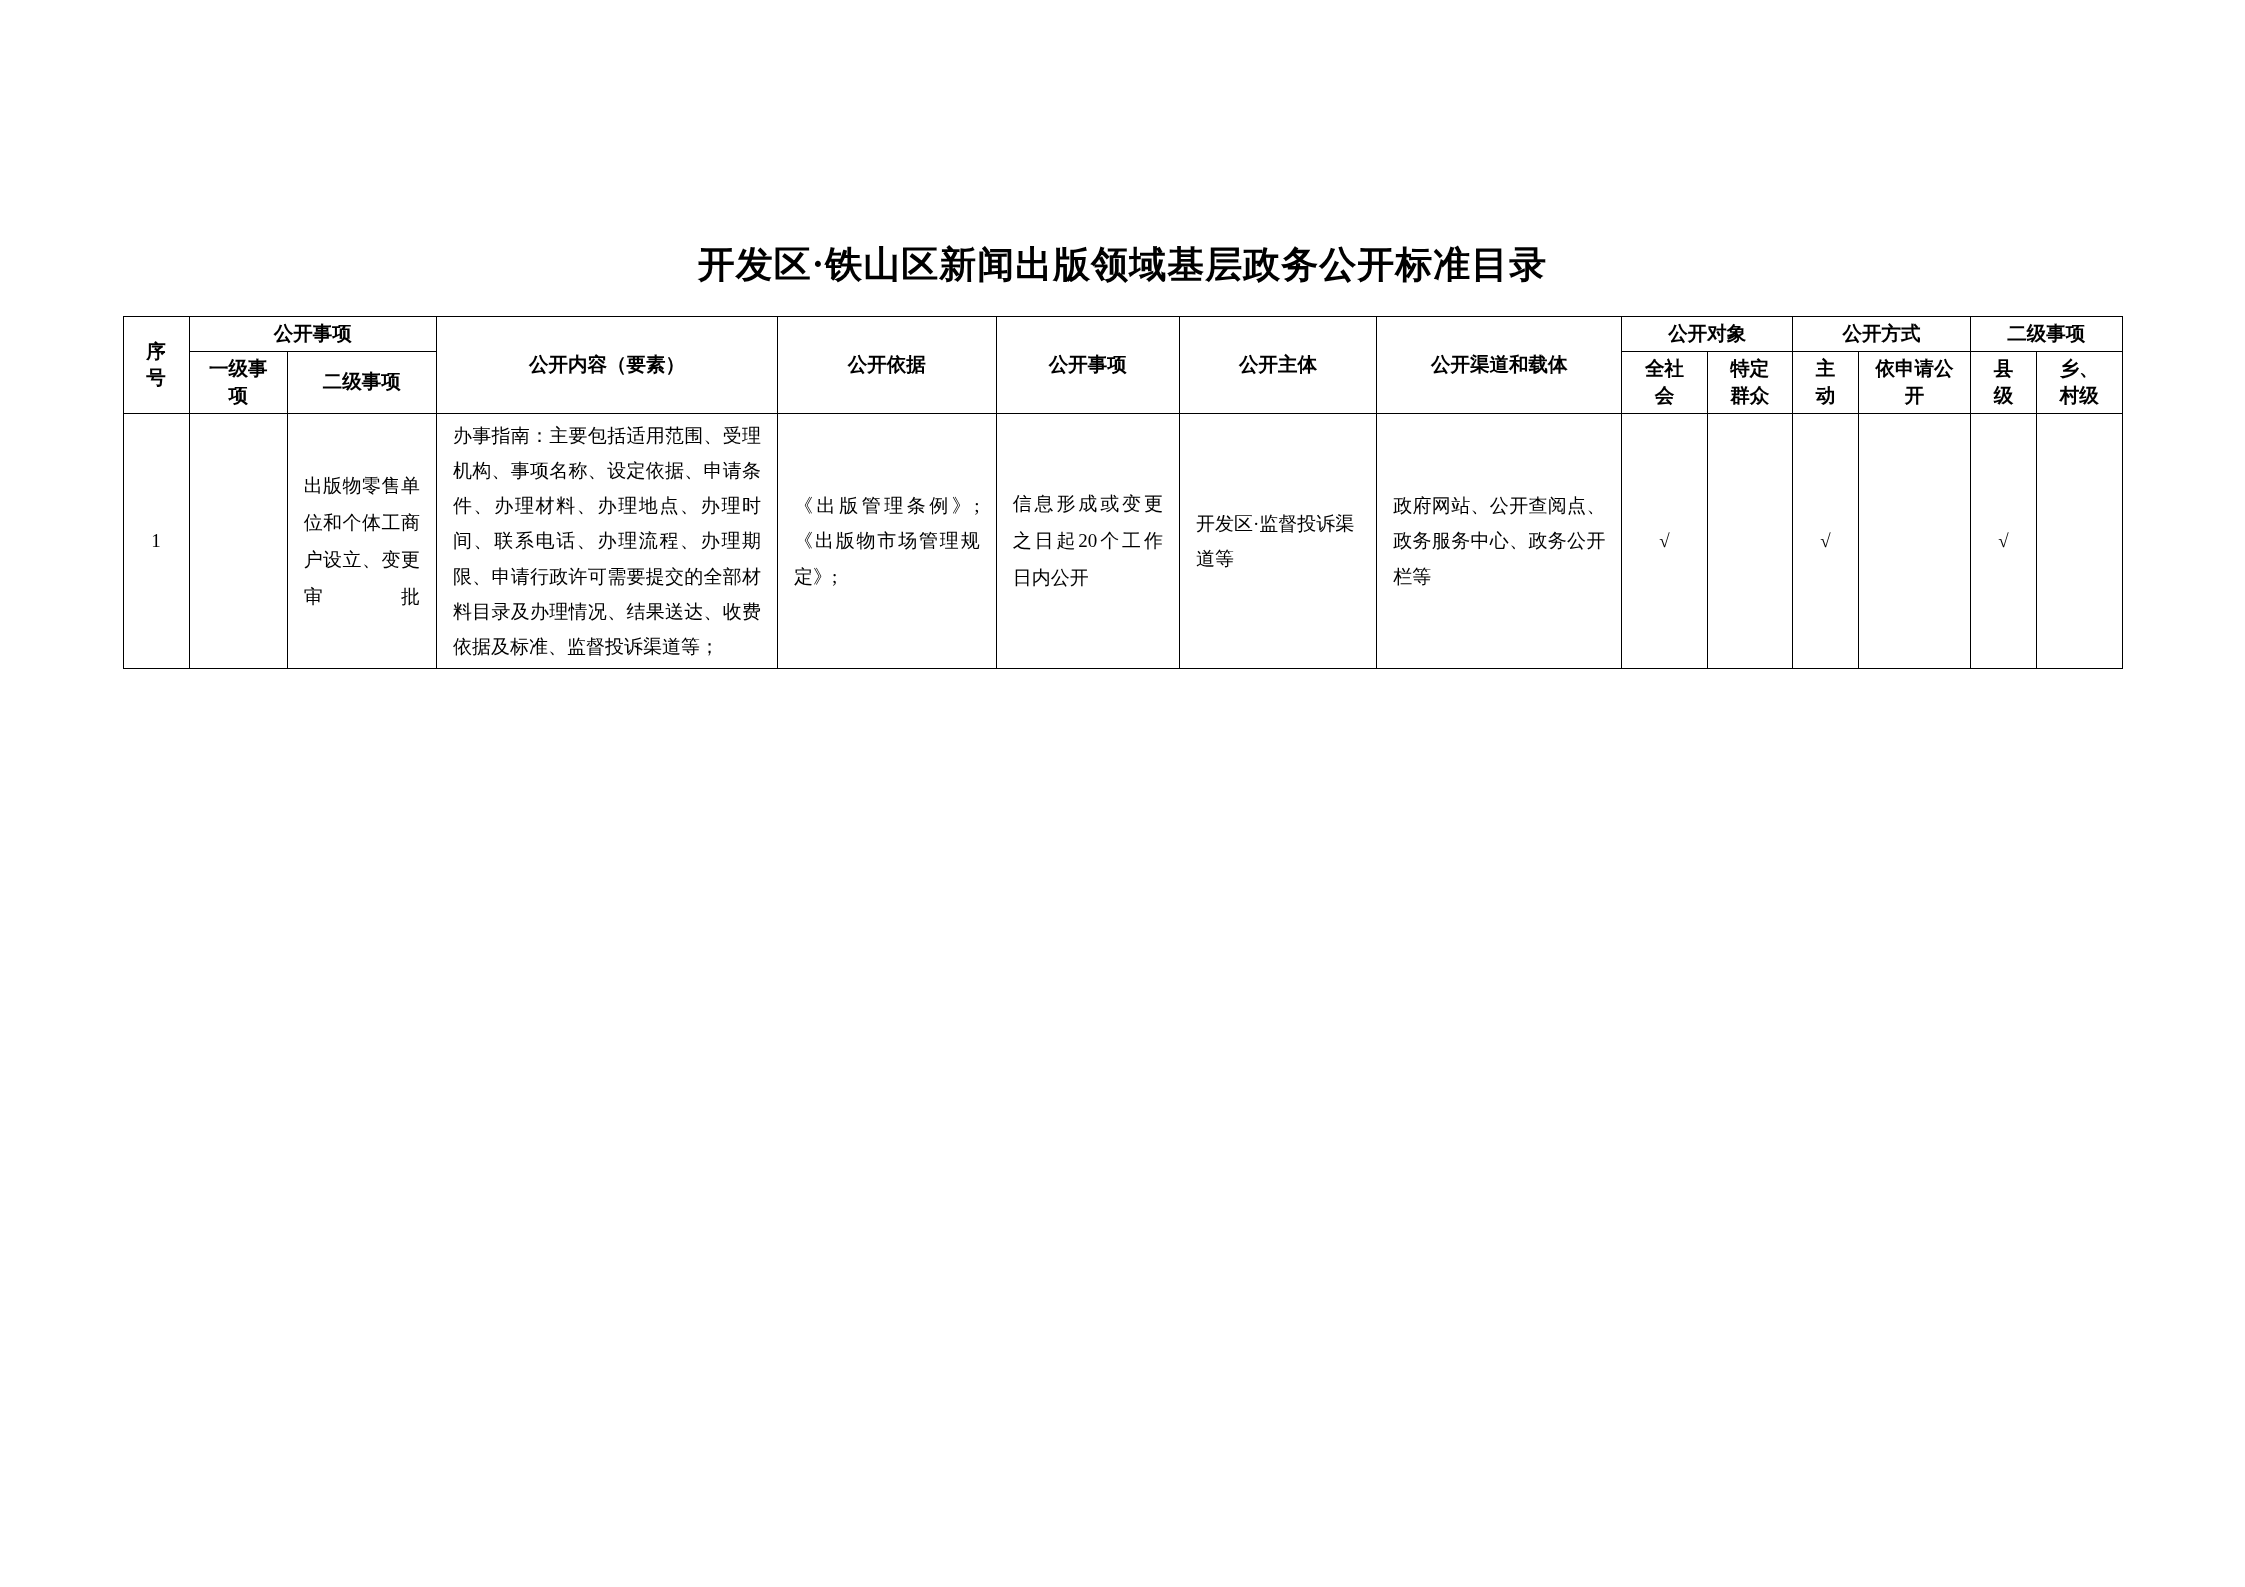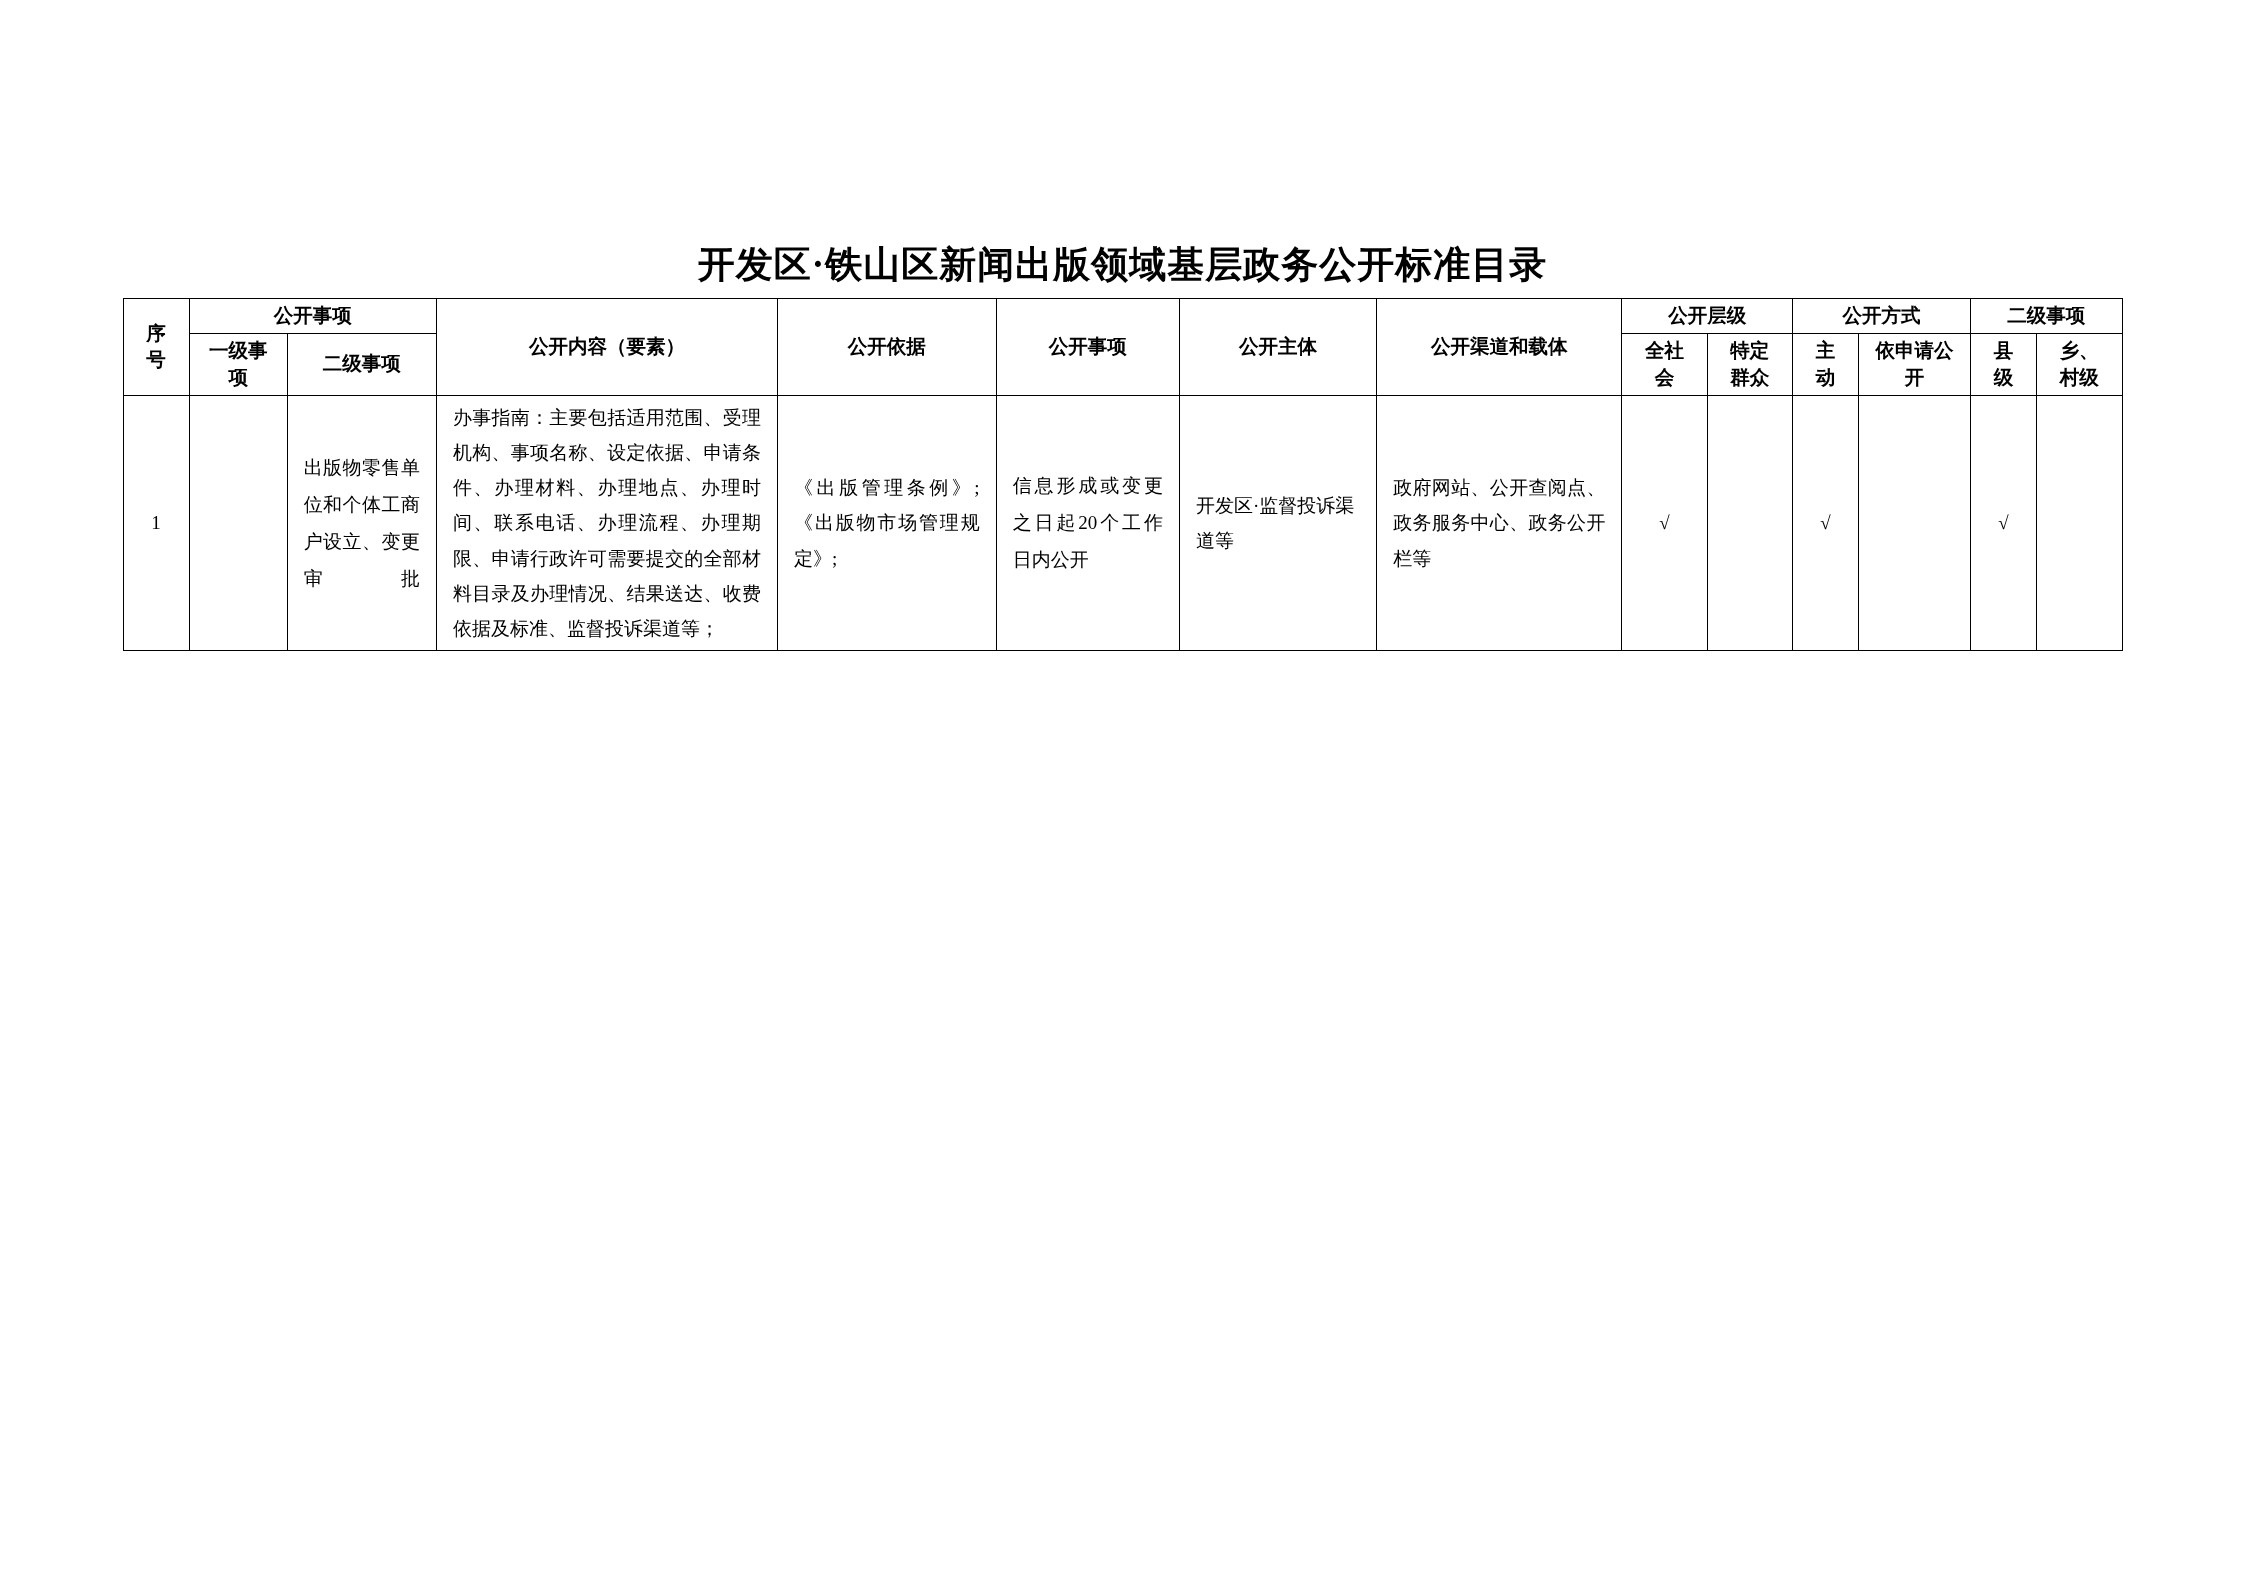--- a/index.html
+++ b/index.html
@@ -21,21 +21,21 @@
     padding: 0;
     position: relative;
   }
   .doc-title {
     text-align: center;
     font-family: "Liberation Serif", serif;
     font-weight: bold;
     font-size: 37px;
     letter-spacing: 1px;
     margin-top: 240px;
-    margin-bottom: 8px;
+    margin-bottom: 26px;
   }
   table.catalog {
     border-collapse: collapse;
     table-layout: fixed;
     margin: 0 auto;
     width: 2000px;
   }
   table.catalog td, table.catalog th {
     border: 1.2px solid #000000;
     padding: 4px 16px;
@@ -164,21 +164,21 @@
     </colgroup>
     <thead>
       <tr>
         <th rowspan="2">序号</th>
         <th colspan="2">公开事项</th>
         <th rowspan="2">公开内容（要素）</th>
         <th rowspan="2">公开依据</th>
         <th rowspan="2">公开事项</th>
         <th rowspan="2">公开主体</th>
         <th rowspan="2">公开渠道和载体</th>
-        <th colspan="2">公开层级</th>
+        <th colspan="2">公开对象</th>
         <th colspan="2">公开方式</th>
         <th colspan="2">二级事项</th>
       </tr>
       <tr>
         <th>一级事项</th>
         <th>二级事项</th>
         <th>全社会</th>
         <th>特定群众</th>
         <th>主动</th>
         <th>依申请公开</th>

